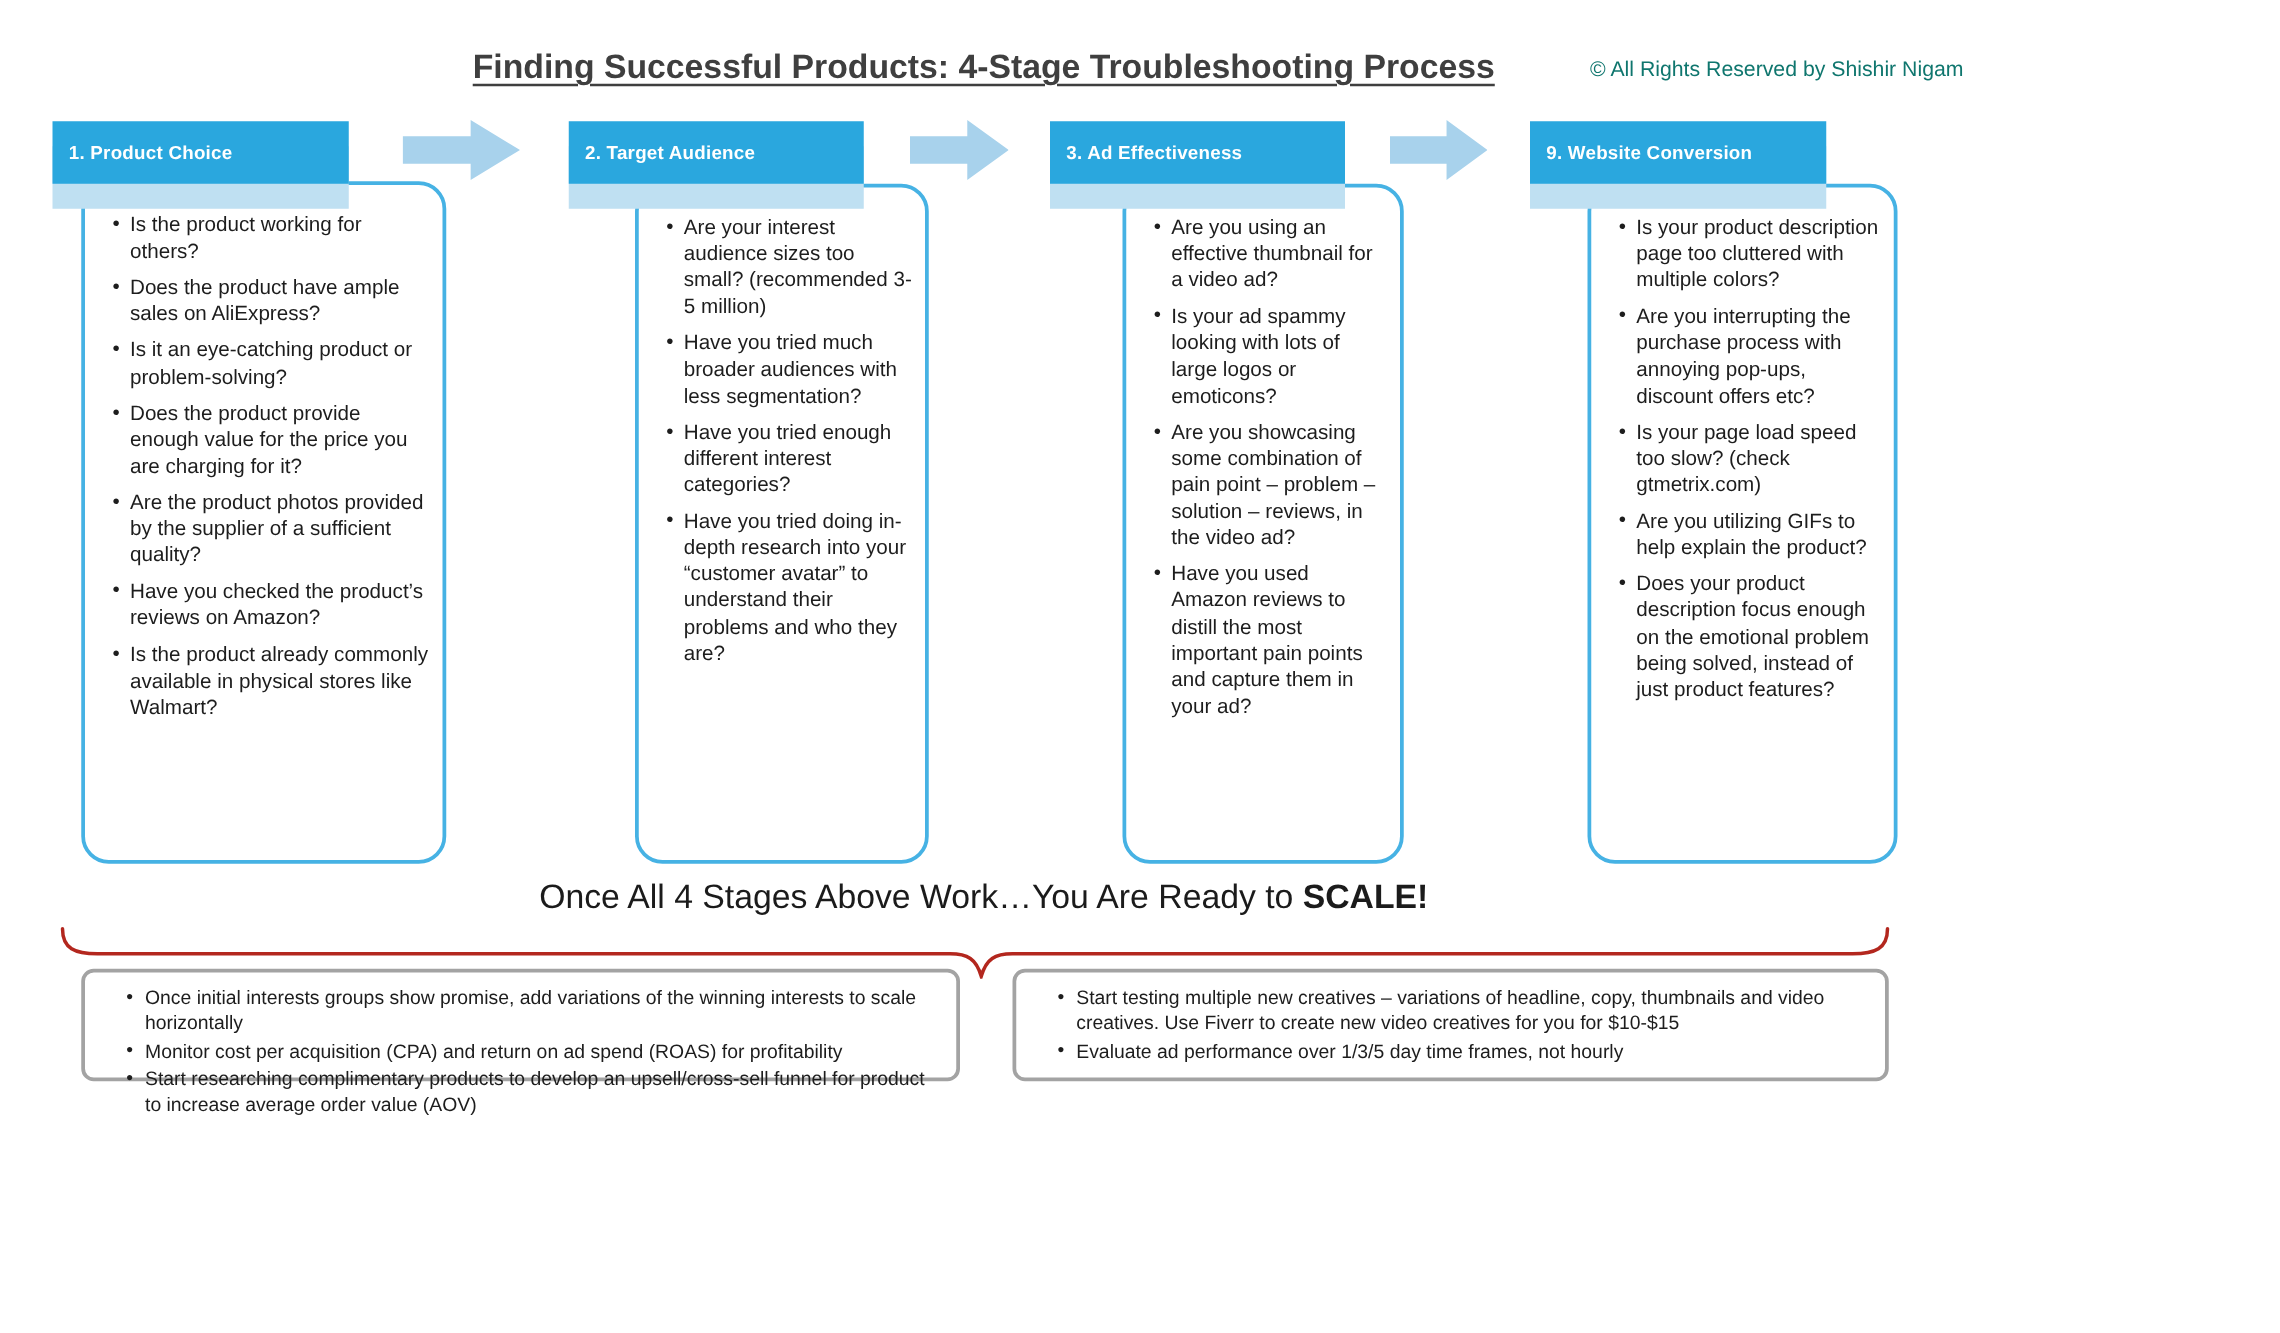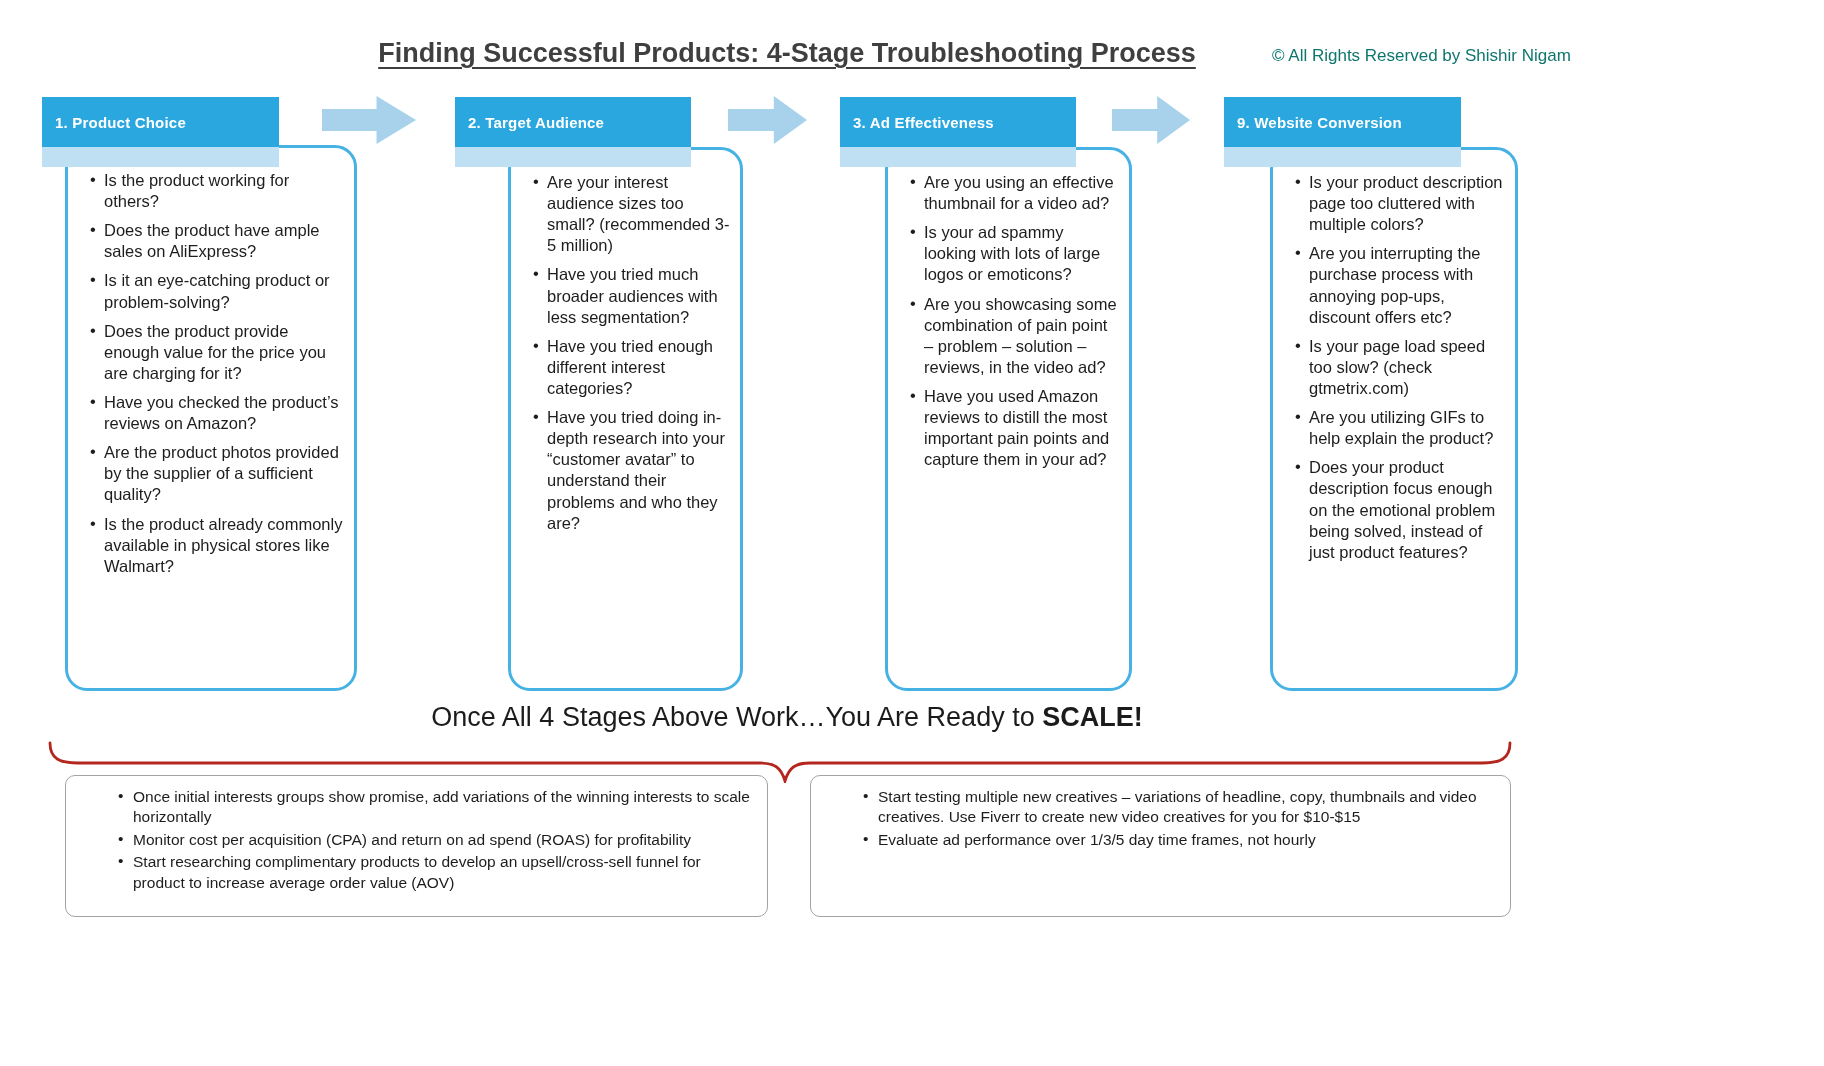--- a/index.html
+++ b/index.html
@@ -37,23 +37,23 @@
     position:absolute; top:96px; height:48px; background:#a8d2ec;
     clip-path:polygon(0 27%, 58% 27%, 58% 0, 100% 50%, 58% 100%, 58% 73%, 0 73%);
   }
   .scale-banner {
     position:absolute; top:702px; left:0; width:1574px; text-align:center;
     font-size:27px; color:#1b1b1b;
   }
   .scale-banner b { font-weight:700; }
   .brace { position:absolute; left:48px; top:741px; }
   .tips-box {
-    position:absolute; top:775px; height:142px; background:#ffffff;
-    border:1px solid #a3a3a3; border-radius:10px; box-sizing:border-box;
-    padding:11px 14px 0 52px;
+    position:absolute; top:775px; height:90px; background:#ffffff;
+    border:3px solid #a3a3a3; border-radius:10px; box-sizing:border-box;
+    padding:11px 14px 0 33px;
   }
   .tips-box li {
     position:relative; padding-left:15px; margin-bottom:2px;
     font-size:15.5px; line-height:1.32; color:#1d1d1d;
   }
 </style>
 </head>
 <body>
 
 <div class="canvas">
@@ -62,22 +62,22 @@
   <div class="copyright">© All Rights Reserved by Shishir Nigam</div>
 
   <div class="stage" style="left:42px;width:316px">
     <div class="stage-shadow" style="width:237px"></div>
     <div class="stage-box" style="left:23px;top:48px;width:292px;height:546px">
       <ul>
         <li>Is the product working for others?</li>
         <li>Does the product have ample sales on AliExpress?</li>
         <li>Is it an eye-catching product or problem-solving?</li>
         <li>Does the product provide enough value for the price you are charging for it?</li>
+        <li>Are the product photos provided by the supplier of a sufficient quality?</li>
         <li>Have you checked the product’s reviews on Amazon?</li>
-        <li>Are the product photos provided by the supplier of a sufficient quality?</li>
         <li>Is the product already commonly available in physical stores like Walmart?</li>
       </ul>
     </div>
     <div class="stage-header" style="width:237px">
       <span>1. Product Choice</span>
     </div>
   </div>
 
   <div class="arrow" style="left:322px;width:94px"></div>
 
@@ -93,21 +93,21 @@
     </div>
     <div class="stage-header" style="width:236px">
       <span>2. Target Audience</span>
     </div>
   </div>
 
   <div class="arrow" style="left:728px;width:79px"></div>
 
   <div class="stage" style="left:840px;width:292px">
     <div class="stage-shadow" style="width:236px"></div>
-    <div class="stage-box" style="left:45px;top:50px;width:247px;height:544px">
+    <div class="stage-box" style="left:58px;top:50px;width:225px;height:544px">
       <ul>
         <li>Are you using an effective thumbnail for a video ad?</li>
         <li>Is your ad spammy looking with lots of large logos or emoticons?</li>
         <li>Are you showcasing some combination of pain point – problem – solution – reviews, in the video ad?</li>
         <li>Have you used Amazon reviews to distill the most important pain points and capture them in your ad?</li>
       </ul>
     </div>
     <div class="stage-header" style="width:236px">
       <span>3. Ad Effectiveness</span>
     </div>

